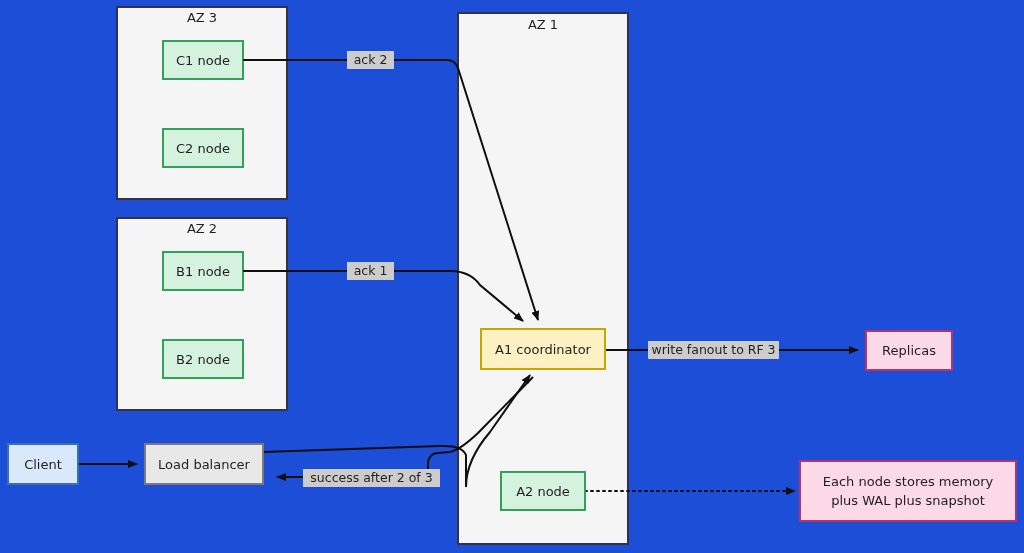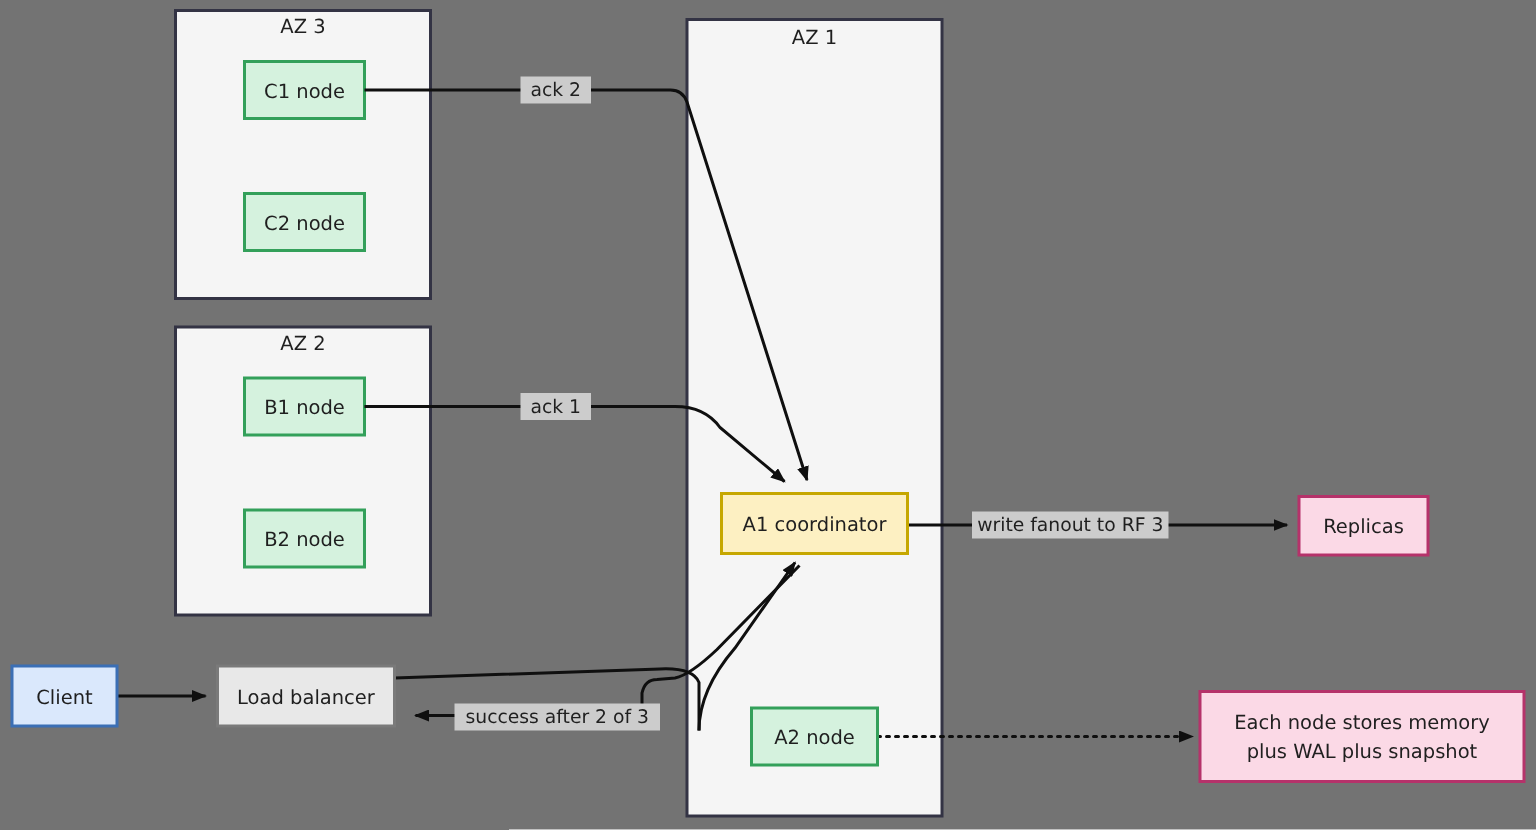--- a/index.html
+++ b/index.html
@@ -10,21 +10,21 @@
   body {
     width: 1024px;
     height: 553px;
     font-family: "DejaVu Sans", "Liberation Sans", sans-serif;
     overflow: hidden;
   }
   #diagram-canvas {
     position: relative;
     width: 1024px;
     height: 553px;
-    background: #737373;
+    background: #1d4ed8;
   }
   svg.diagram {
     position: absolute;
     top: 0;
     left: 0;
     width: 1024px;
     height: 553px;
   }
   .cluster-rect {
     fill: #f5f5f5;

